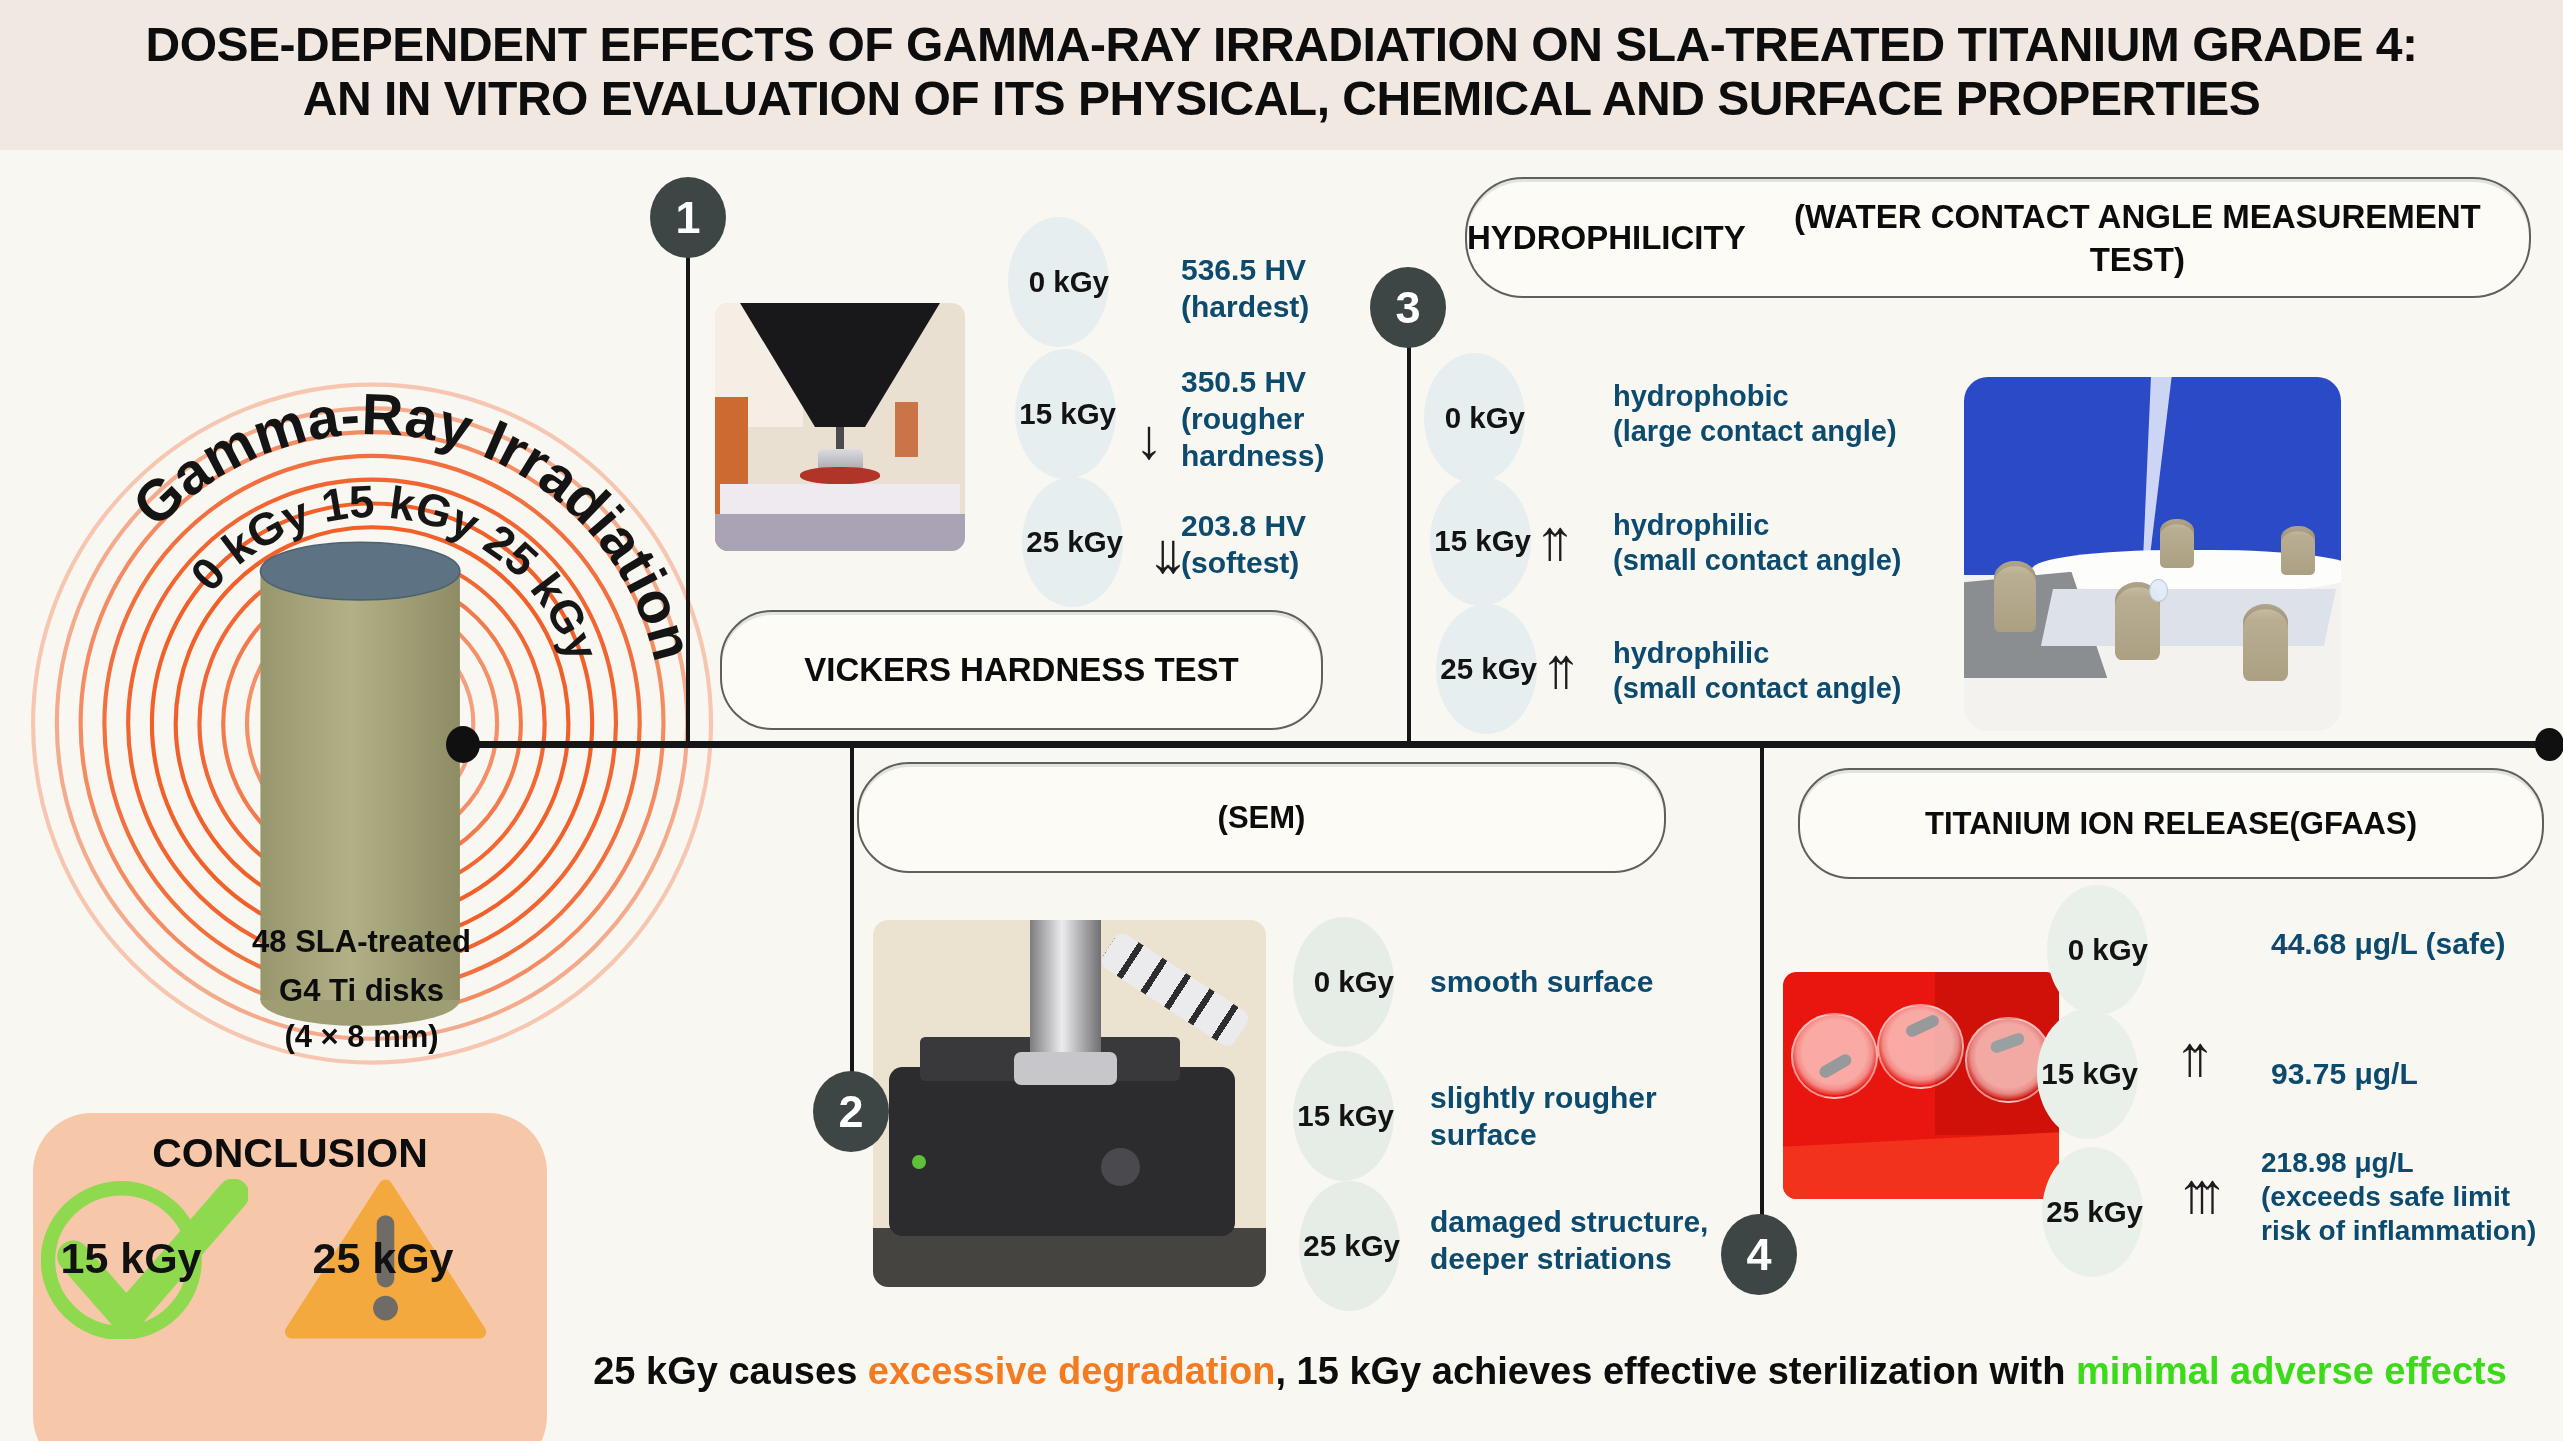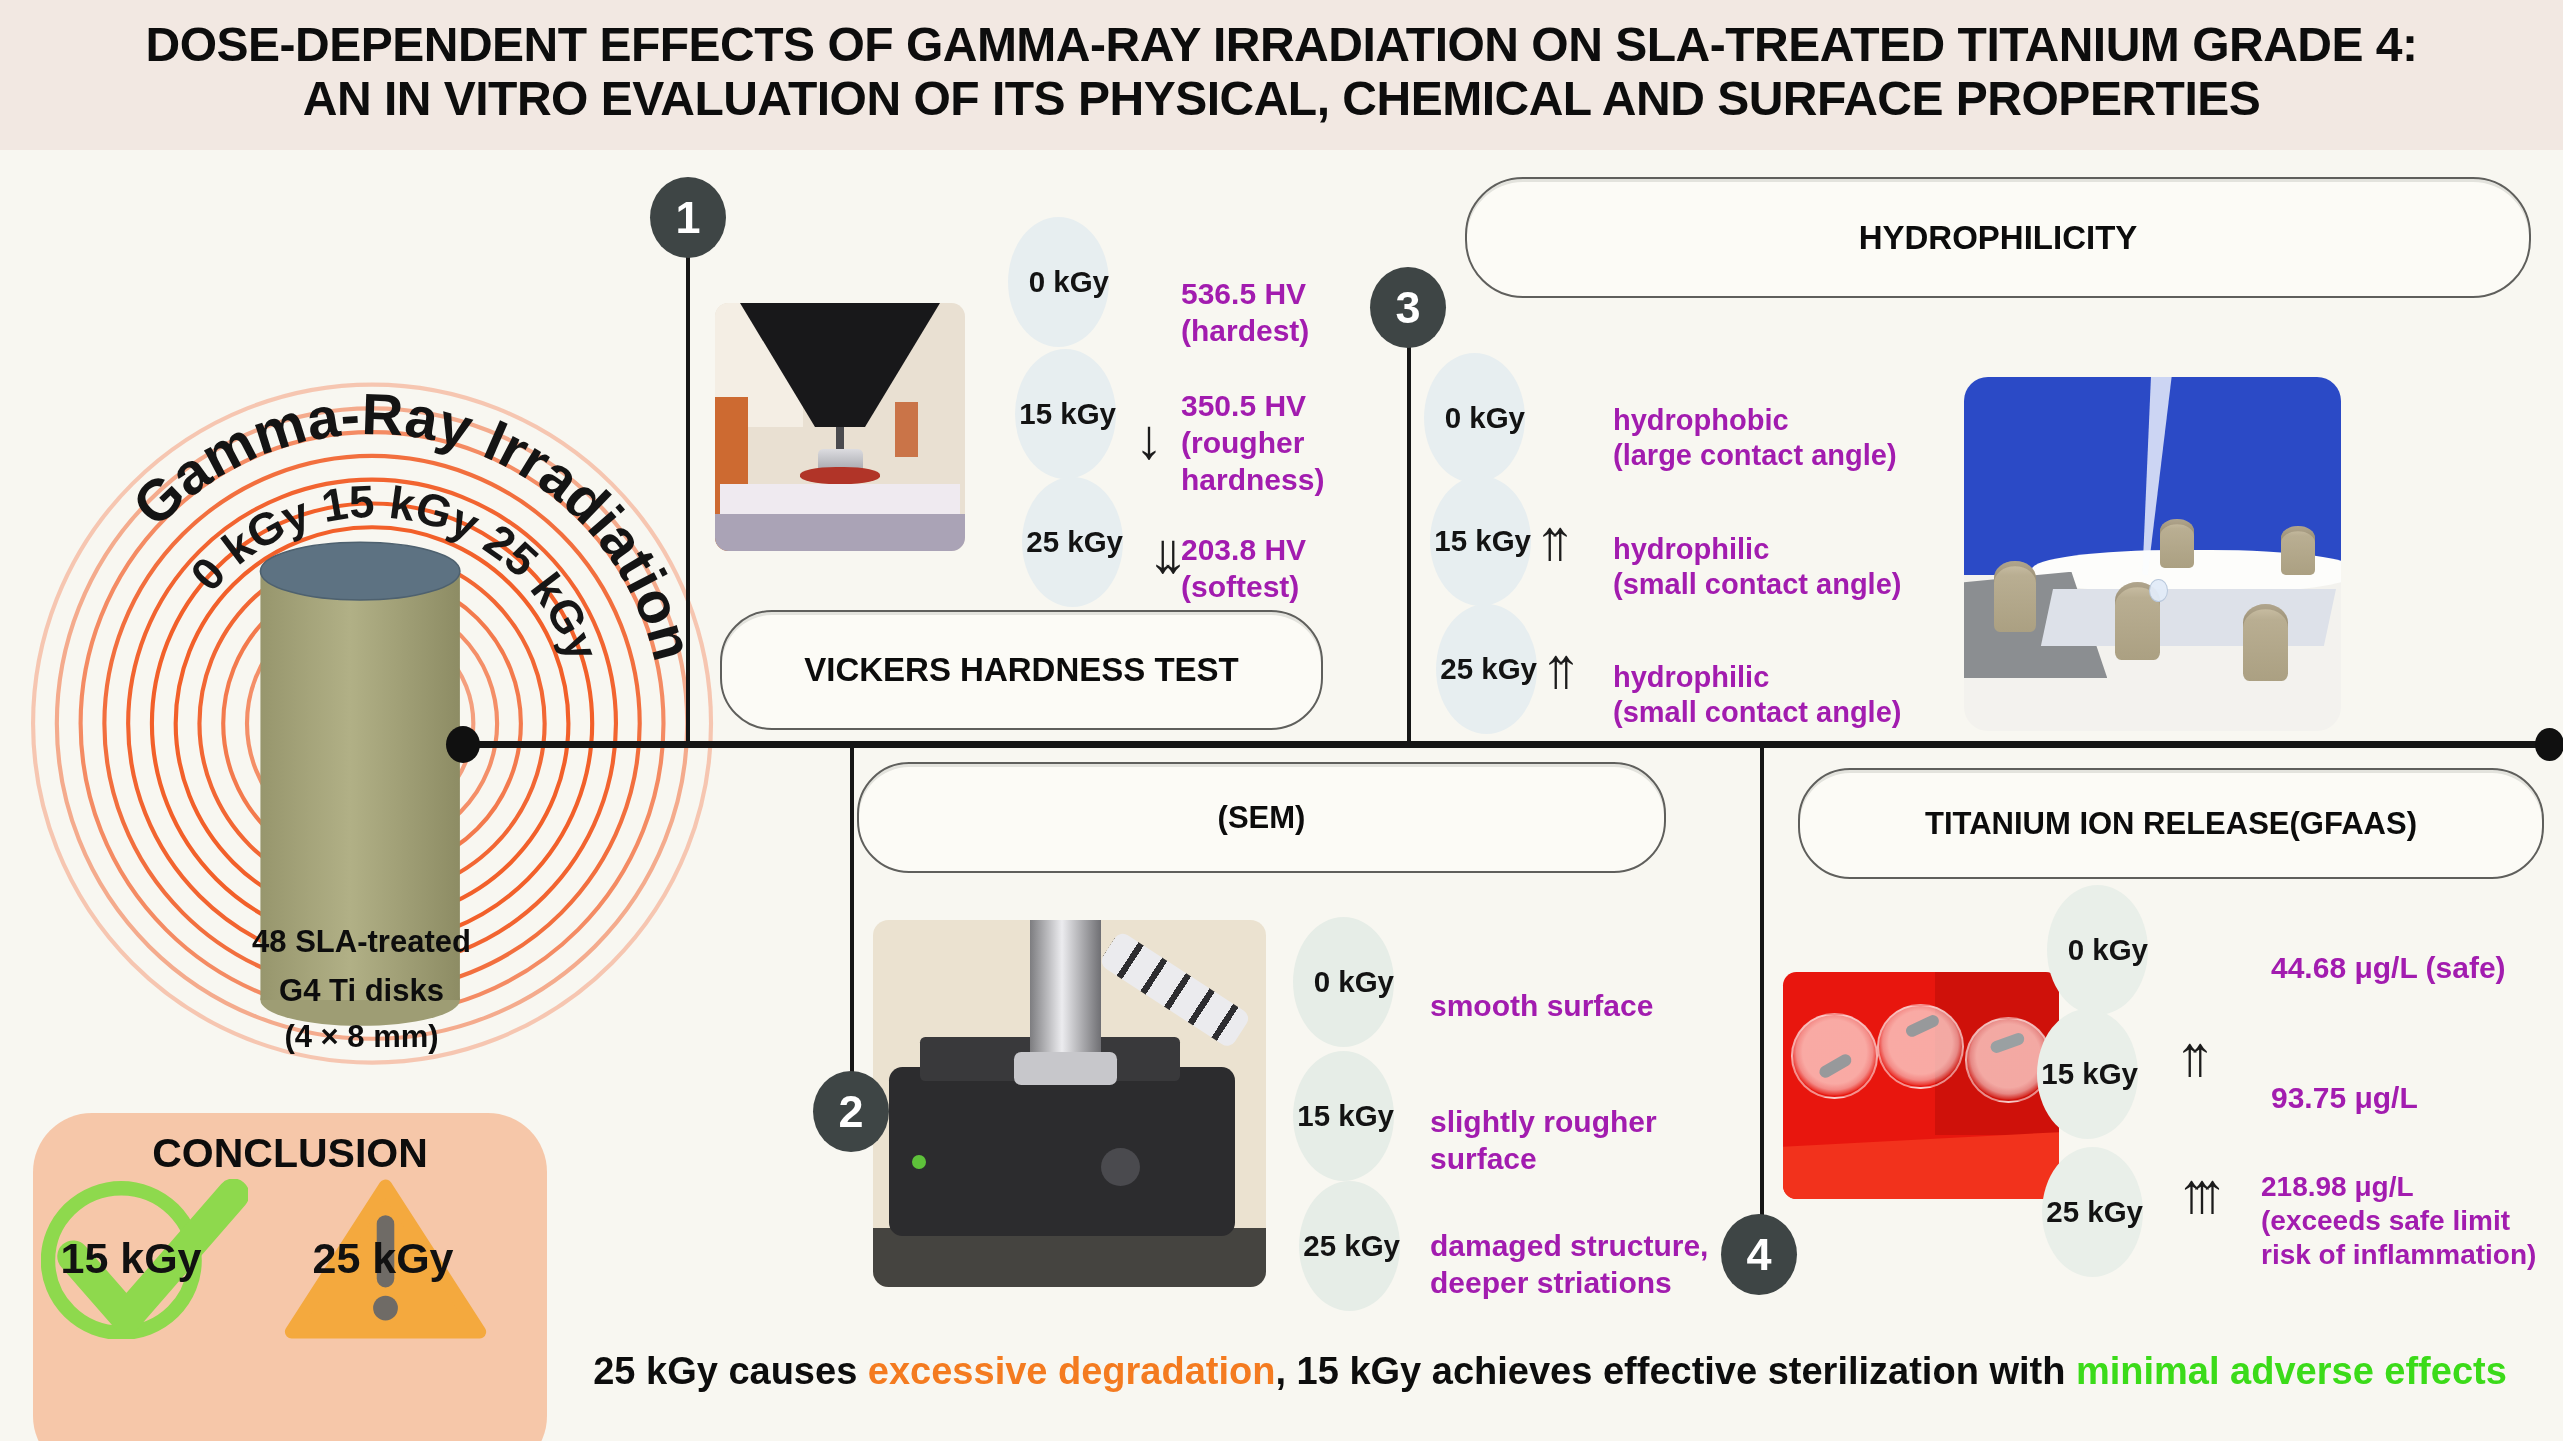--- a/index.html
+++ b/index.html
@@ -14,21 +14,21 @@
   .hline{position:absolute;height:7.2px;background:#161616;}
   .dot{position:absolute;border-radius:50%;background:#101010;}
   .numcircle{position:absolute;width:76px;height:81px;border-radius:50%;background:#3e4545;color:#ffffff;
     display:flex;align-items:center;justify-content:center;font-size:45px;font-weight:bold;}
   .pill{position:absolute;background:#fcfbf6;border:2.1px solid #5f5f5c;border-radius:57px;
     display:flex;flex-direction:row;align-items:center;justify-content:center;text-align:center;
     font-weight:bold;color:#0c0c0c;box-shadow:inset 0 3.1px 0 #e3e3dd;}
   .ellipse{position:absolute;width:101px;height:130px;border-radius:50%;background:#e7eef0;
     display:flex;align-items:center;justify-content:flex-end;}
   .dose{font-weight:bold;font-size:29.5px;white-space:nowrap;color:#131313;}
-  .values{position:absolute;font-weight:bold;font-size:30px;line-height:37px;color:#a21caf;white-space:nowrap;margin-top:24px;}
+  .values{position:absolute;font-weight:bold;font-size:30px;line-height:37px;color:#0c4a6e;white-space:nowrap;}
   .values.small{font-size:28px;line-height:34px;}
   .arrows{position:absolute;font-size:56px;letter-spacing:-17.6px;color:#1c1c1c;transform:translate(-50%,-50%);padding-right:17.6px;}
   .caption{position:absolute;left:155px;width:413px;text-align:center;font-weight:bold;font-size:31px;line-height:36px;}
   .photo{position:absolute;overflow:hidden;}
   .photo *{position:absolute;}
   .bottom-note{position:absolute;left:537px;top:1350px;width:2026px;text-align:center;
     font-weight:bold;font-size:38px;white-space:nowrap;}
   .conclusion-box{position:absolute;left:33px;top:1113px;width:514px;height:362px;background:#f6c7a9;border-radius:59px;}
   .conclusion-title{position:absolute;left:33px;top:1130px;width:514px;text-align:center;font-weight:bold;font-size:41px;}
   .conc-dose{position:absolute;width:196px;text-align:center;font-weight:bold;font-size:43px;color:#111;}
@@ -132,20 +132,21 @@
   <div style="left:66%;top:20%;width:30%;height:36%;border-radius:50%;border:2.6px solid rgba(255,245,245,.55);background:radial-gradient(circle at 50% 45%, rgba(255,220,215,.75) 0 52%, rgba(255,255,255,.5) 62%, rgba(255,255,255,.15) 70%, transparent 72%);">
     <div style="left:28%;top:22%;width:42%;height:15%;background:#9aa0a2;border-radius:6.2px;transform:rotate(-20deg);"></div>
   </div>
 </div>
 
 <div class="pill" style="left:720px;top:610px;width:599px;height:116px;border-radius:52px;font-size:33px;">
   <span>VICKERS HARDNESS TEST</span>
 </div>
 <div class="pill" style="left:1465px;top:177px;width:1062px;height:117px;border-radius:58px;font-size:33px;line-height:43px;">
   <span>HYDROPHILICITY</span>
+  <span>(WATER CONTACT ANGLE MEASUREMENT TEST)</span>
 </div>
 <div class="pill" style="left:857px;top:762px;width:805px;height:107px;border-radius:52px;font-size:31px;line-height:39px;">
   <span>(SEM)</span>
 </div>
 <div class="pill" style="left:1798px;top:768px;width:742px;height:107px;border-radius:52px;font-size:31px;line-height:39px;">
   <span>TITANIUM ION RELEASE</span>
   <span>(GFAAS)</span>
 </div>
 
 <div class="numcircle" style="left:650px;top:177px;">

